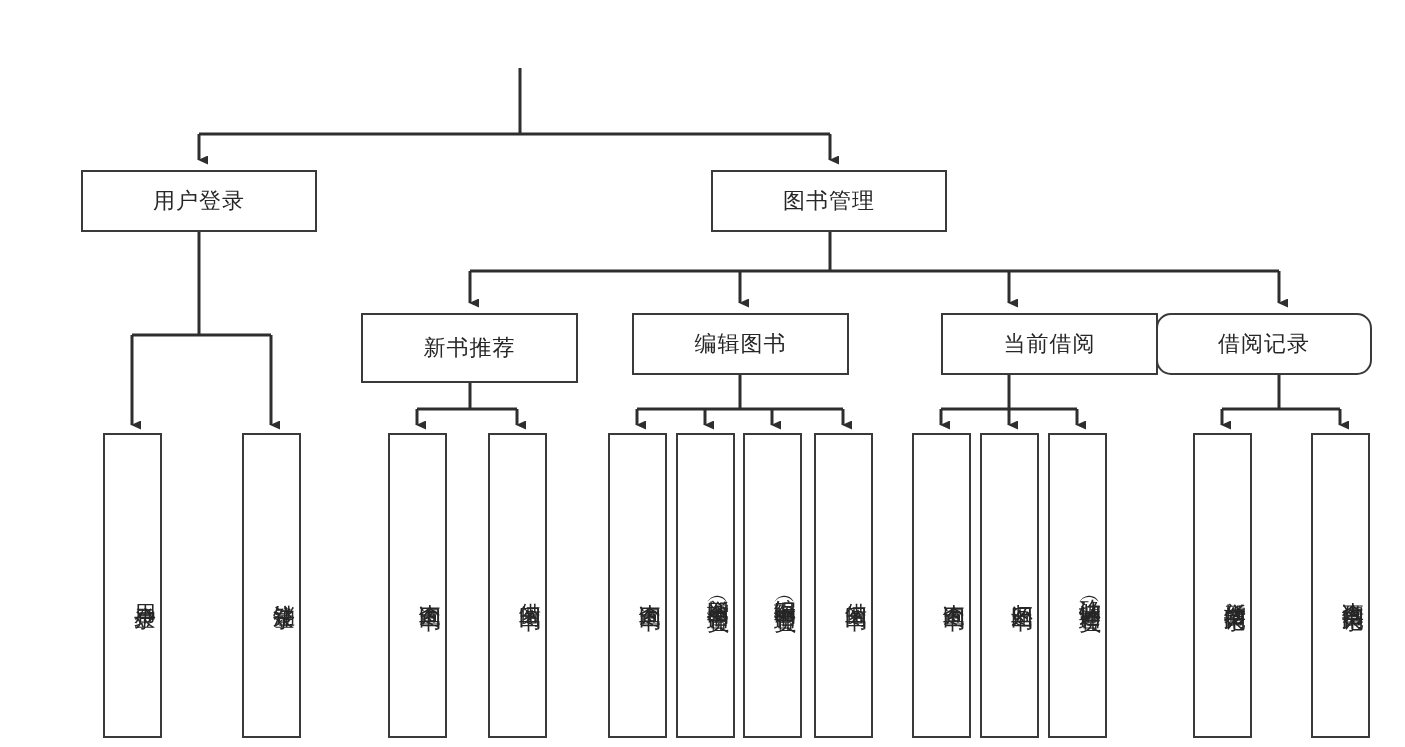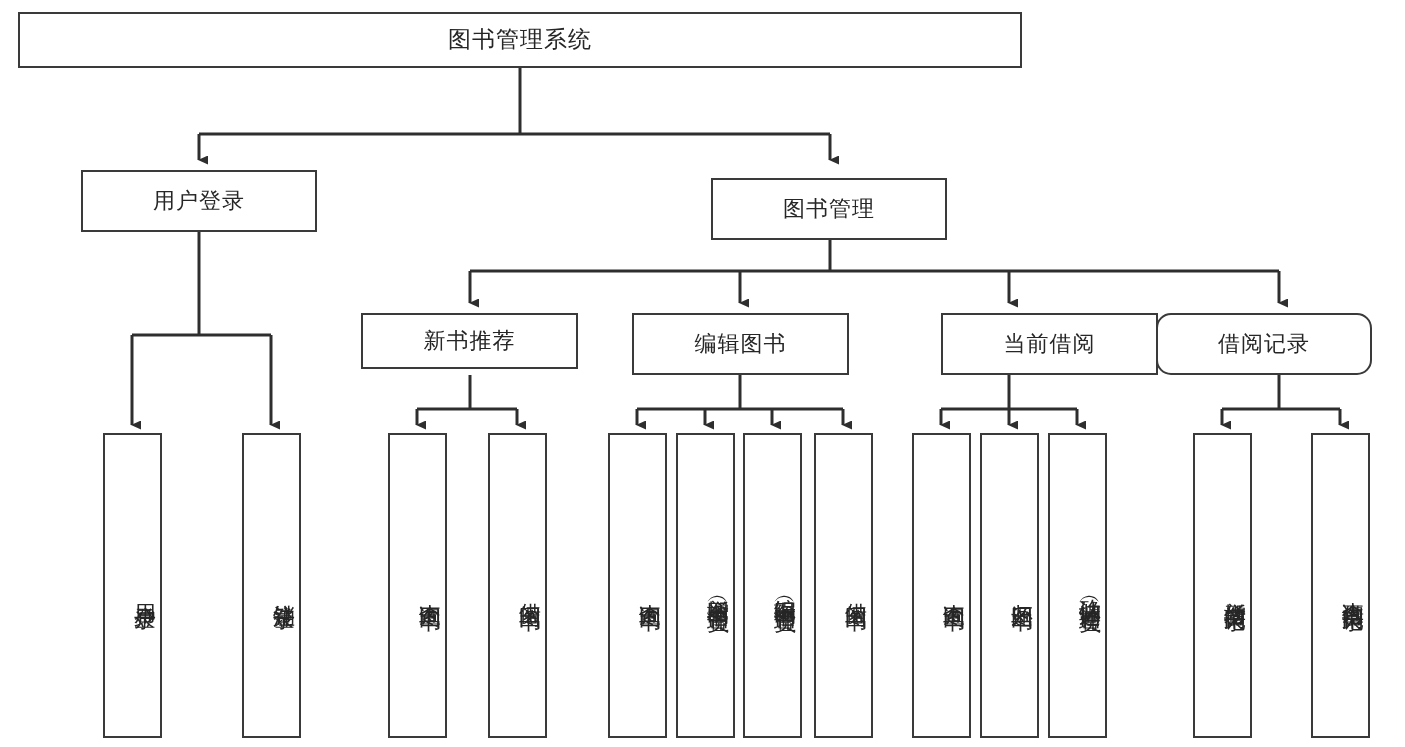--- a/index.html
+++ b/index.html
@@ -122,32 +122,29 @@
       <path d="M1009,409 L1009,425" marker-end="url(#arrowhead)"></path>
       <path d="M1077,409 L1077,425" marker-end="url(#arrowhead)"></path>
 
       <path d="M1279,375 L1279,409"></path>
       <path d="M1222,409 L1340,409"></path>
       <path d="M1222,409 L1222,425" marker-end="url(#arrowhead)"></path>
       <path d="M1340,409 L1340,425" marker-end="url(#arrowhead)"></path>
     </g>
   </svg>
 
-  <div class="node horiz root" style="left:18px; top:12px; width:1004px; height:56px;">
-    <span>图书管理系统</span>
-  </div>
 
   <div class="node horiz" style="left:81px; top:170px; width:236px; height:62px;">
     <span>用户登录</span>
   </div>
-  <div class="node horiz" style="left:711px; top:178px; width:236px; height:62px;">
+  <div class="node horiz" style="left:711px; top:170px; width:236px; height:62px;">
     <span>图书管理</span>
   </div>
 
-  <div class="node horiz" style="left:361px; top:313px; width:217px; height:56px;">
+  <div class="node horiz" style="left:361px; top:313px; width:217px; height:70px;">
     <span>新书推荐</span>
   </div>
   <div class="node horiz" style="left:632px; top:313px; width:217px; height:62px;">
     <span>编辑图书</span>
   </div>
   <div class="node horiz" style="left:901px; top:313px; width:217px; height:62px;margin-left:40px;">
     <span>当前借阅</span>
   </div>
   <div class="node horiz" style="left:1156px; top:313px; width:216px; height:62px;border-radius:15px;">
     <span>借阅记录</span>

